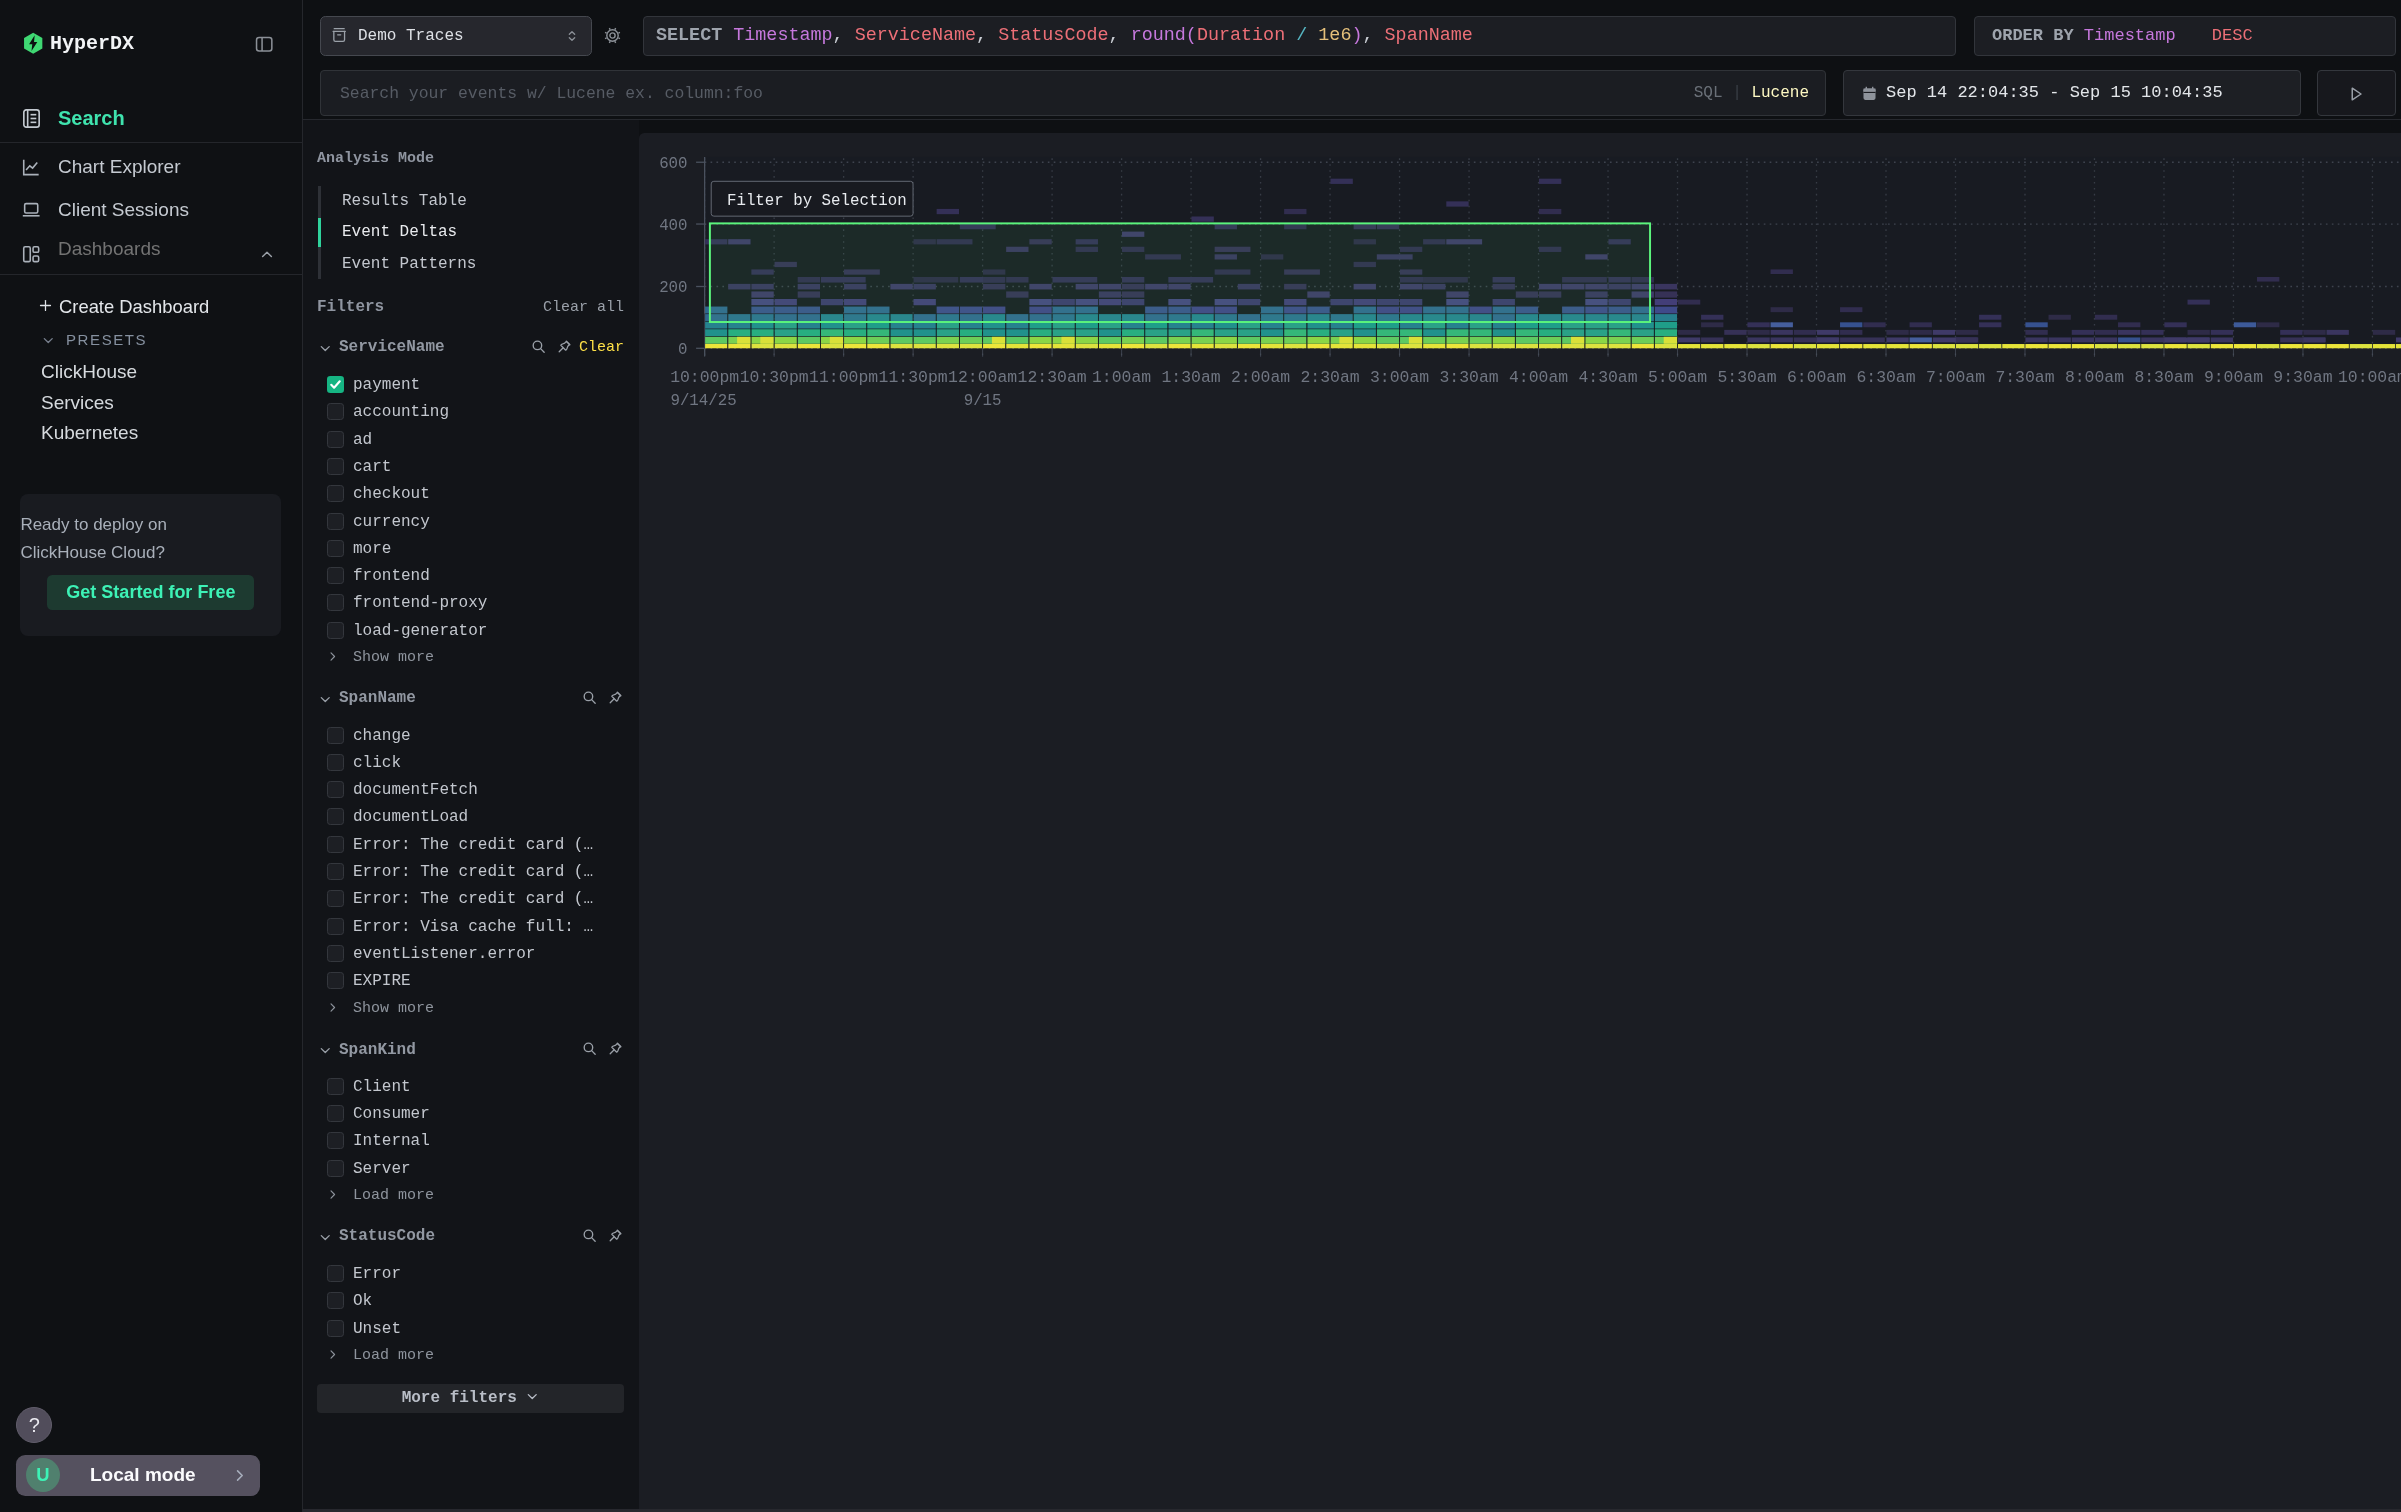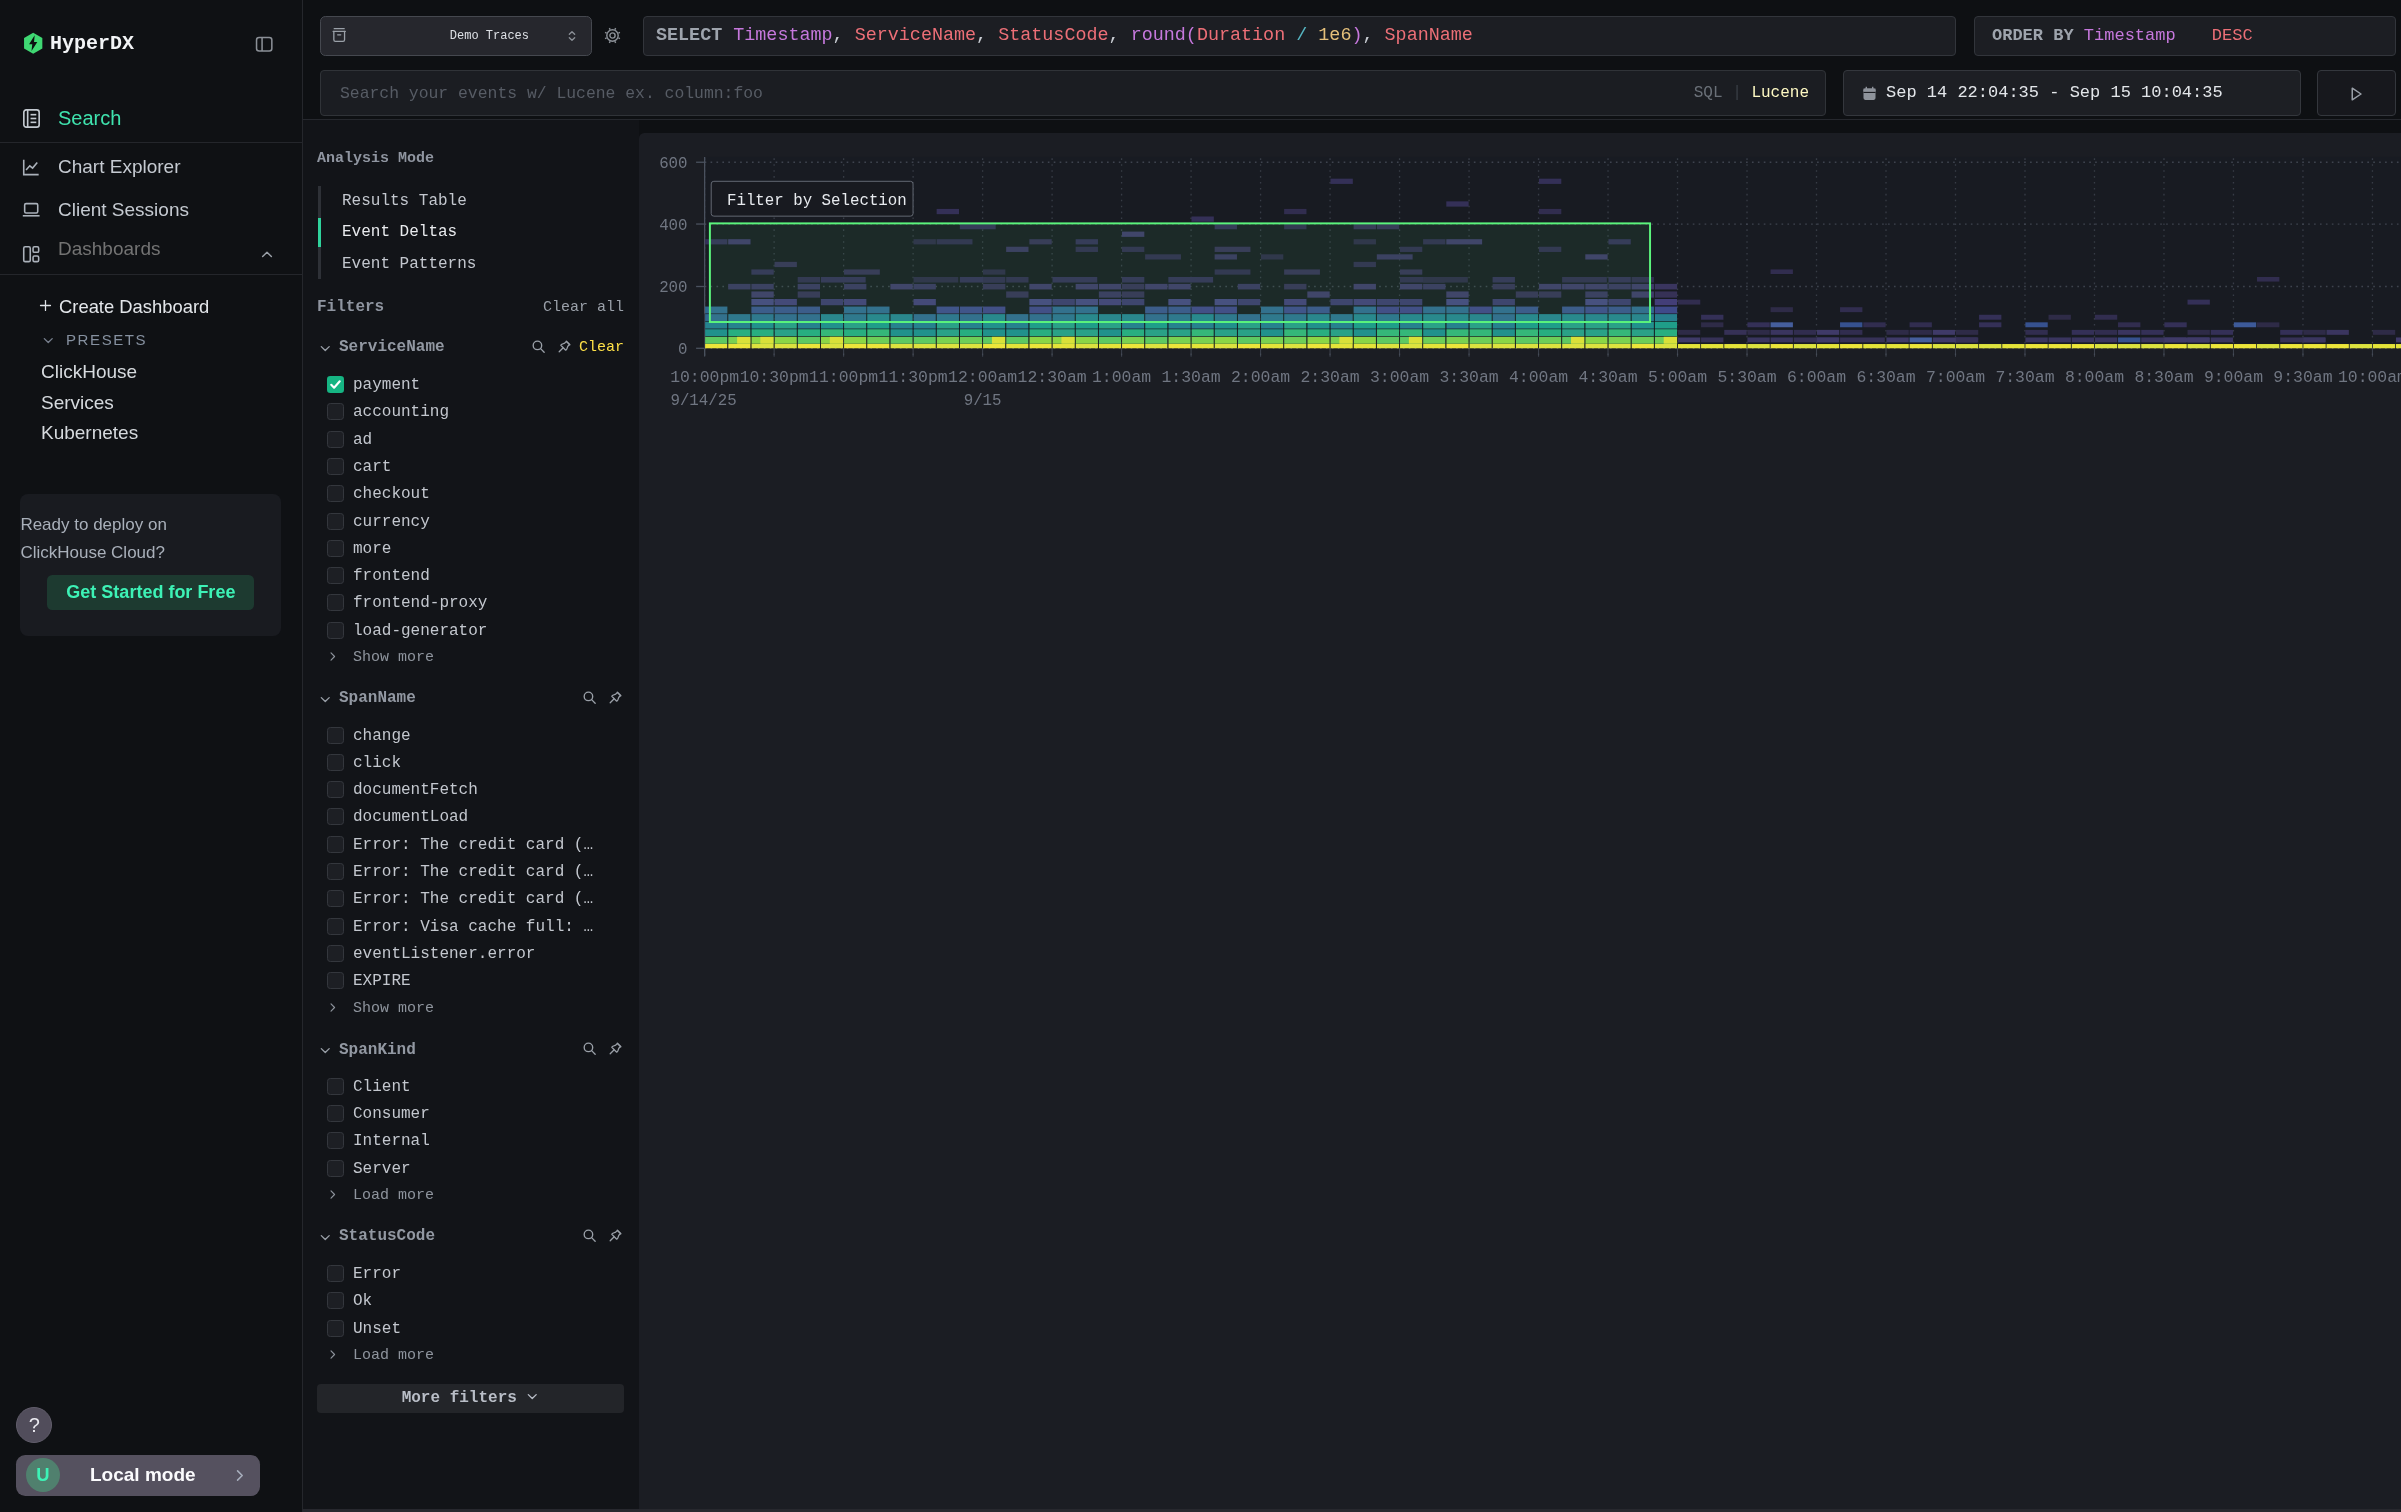--- a/index.html
+++ b/index.html
@@ -14,21 +14,21 @@
       <rect x="3" y="4" width="18" height="16" rx="3"></rect>
       <line x1="9.5" y1="4" x2="9.5" y2="20"></line>
     </svg></div>
 <div style="position:absolute;left:20.4px;top:107px;width:24px;height:24px;"><svg width="23" height="23" viewBox="0 0 24 24" fill="none" stroke="#c3c9d0" stroke-width="1.7">
       <rect x="4" y="3" width="16" height="18" rx="2.5"></rect>
       <line x1="8" y1="3" x2="8" y2="21"></line>
       <line x1="11" y1="8" x2="17" y2="8"></line>
       <line x1="11" y1="12" x2="17" y2="12"></line>
       <line x1="11" y1="16" x2="17" y2="16"></line>
     </svg></div>
-<div style="position:absolute;left:58px;top:108px;width:132px;height:22.4px;font-family:'Liberation Sans',sans-serif;font-weight:normal;font-size:20px;color:#3fe3ae;line-height:21px;">Search</div>
+<div style="position:absolute;left:58px;top:108px;width:132px;height:22.4px;font-family:'Liberation Sans',sans-serif;font-weight:bold;font-size:20px;color:#3fe3ae;line-height:21px;">Search</div>
 <div style="position:absolute;left:0px;top:142px;width:303px;height:0.7px;background:#24262b;"></div>
 <div style="position:absolute;left:20.4px;top:156px;width:24px;height:24px;"><svg width="22.4" height="22.4" viewBox="0 0 24 24" fill="none" stroke="#aab1ba" stroke-width="1.7">
       <path d="M4 4 V20 H20"></path>
       <path d="M6.5 15 L10.5 10.5 L13.5 13 L18.5 7"></path>
     </svg></div>
 <div style="position:absolute;left:58px;top:157px;width:197px;height:21px;font-family:'Liberation Sans',sans-serif;font-size:19px;color:#c5cad1;line-height:20.4px;">Chart Explorer</div>
 <div style="position:absolute;left:20.4px;top:199px;width:24px;height:24px;"><svg width="22.4" height="22.4" viewBox="0 0 24 24" fill="none" stroke="#aab1ba" stroke-width="1.7">
       <rect x="5" y="5" width="14" height="10" rx="1.5"></rect>
       <path d="M3 18 H21"></path>
     </svg></div>
@@ -66,21 +66,21 @@
 <div style="position:absolute;left:231px;top:1467px;width:17px;height:17px;"><svg width="17" height="17" viewBox="0 0 22 22" fill="none" stroke="#a7aebc" stroke-width="2.0" stroke-linecap="round" stroke-linejoin="round">
       <path d="M8.5 5 L14.5 11 L8.5 17"></path>
     </svg></div>
 <div style="position:absolute;left:320px;top:16px;width:272px;height:40px;background:#26272d;border:0.7px solid #45484f;border-radius:5.3px;"></div>
 <div style="position:absolute;left:330px;top:26px;width:18.4px;height:18.4px;"><svg width="18.4" height="18.4" viewBox="0 0 24 24" fill="none" stroke="#9aa0a8" stroke-width="1.7" stroke-linecap="round">
       <line x1="5.5" y1="3.5" x2="18.5" y2="3.5"></line>
       <line x1="4" y1="7" x2="20" y2="7"></line>
       <path d="M5 7 V18 a2 2 0 0 0 2 2 h10 a2 2 0 0 0 2 -2 V7"></path>
       <line x1="10" y1="11.5" x2="14" y2="11.5"></line>
     </svg></div>
-<div style="position:absolute;left:358px;top:28px;width:171px;height:17px;font-family:'Liberation Mono',monospace;font-size:12px;color:#dde0e5;line-height:17px;text-align:right;">Demo Traces</div>
+<div style="position:absolute;left:358px;top:28px;width:171px;height:17px;font-family:'Liberation Mono',monospace;font-size:16px;color:#dde0e5;line-height:17px;">Demo Traces</div>
 <div style="position:absolute;left:564px;top:28px;width:16px;height:16px;"><svg width="16" height="16" viewBox="0 0 24 24" fill="none" stroke="#8b9097" stroke-width="2" stroke-linecap="round" stroke-linejoin="round">
       <path d="M8 9.5 L12 5.5 L16 9.5"></path>
       <path d="M8 14.5 L12 18.5 L16 14.5"></path>
     </svg></div>
 <div style="position:absolute;left:603px;top:26px;width:19px;height:19px;"><svg width="19" height="19" viewBox="0 0 24 24" fill="none" stroke="#8b9097" stroke-width="1.8">
       <circle cx="12" cy="12" r="3.3"></circle>
       <circle cx="12" cy="12" r="7.2"></circle>
       <line x1="19.39" y1="15.06" x2="21.42" y2="15.90"></line>
       <line x1="15.06" y1="19.39" x2="15.90" y2="21.42"></line>
       <line x1="8.94" y1="19.39" x2="8.10" y2="21.42"></line>

